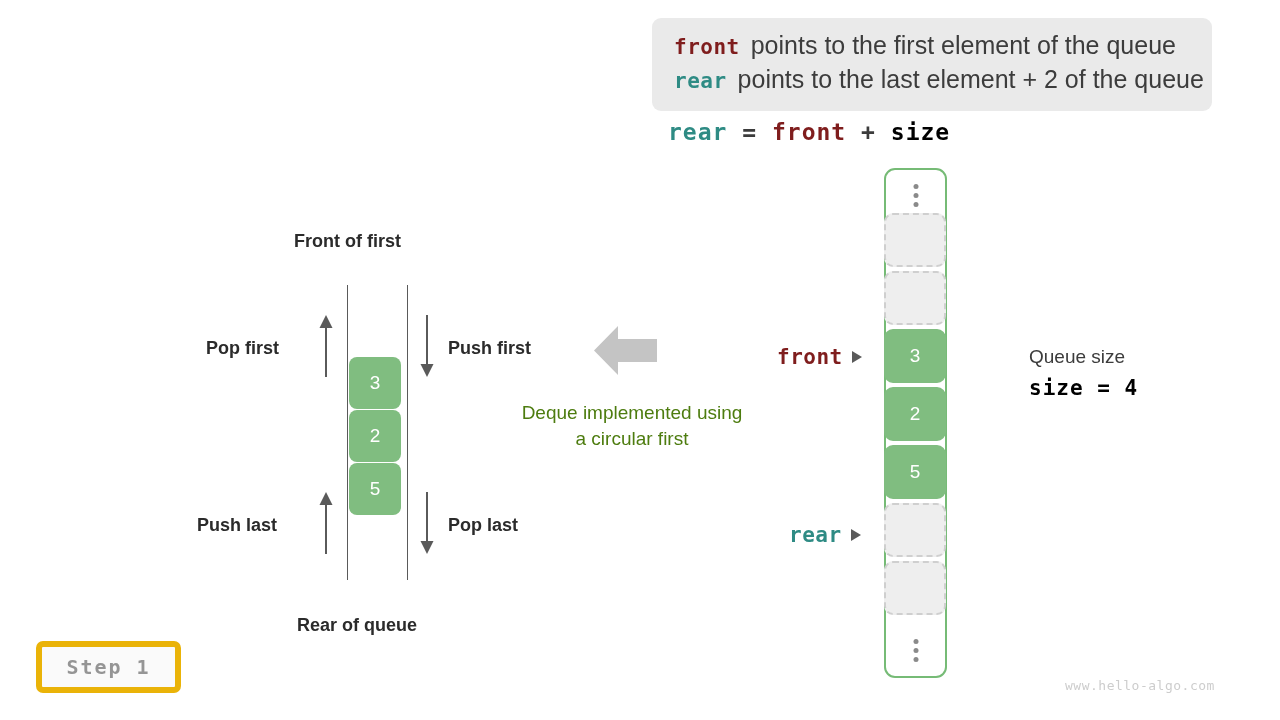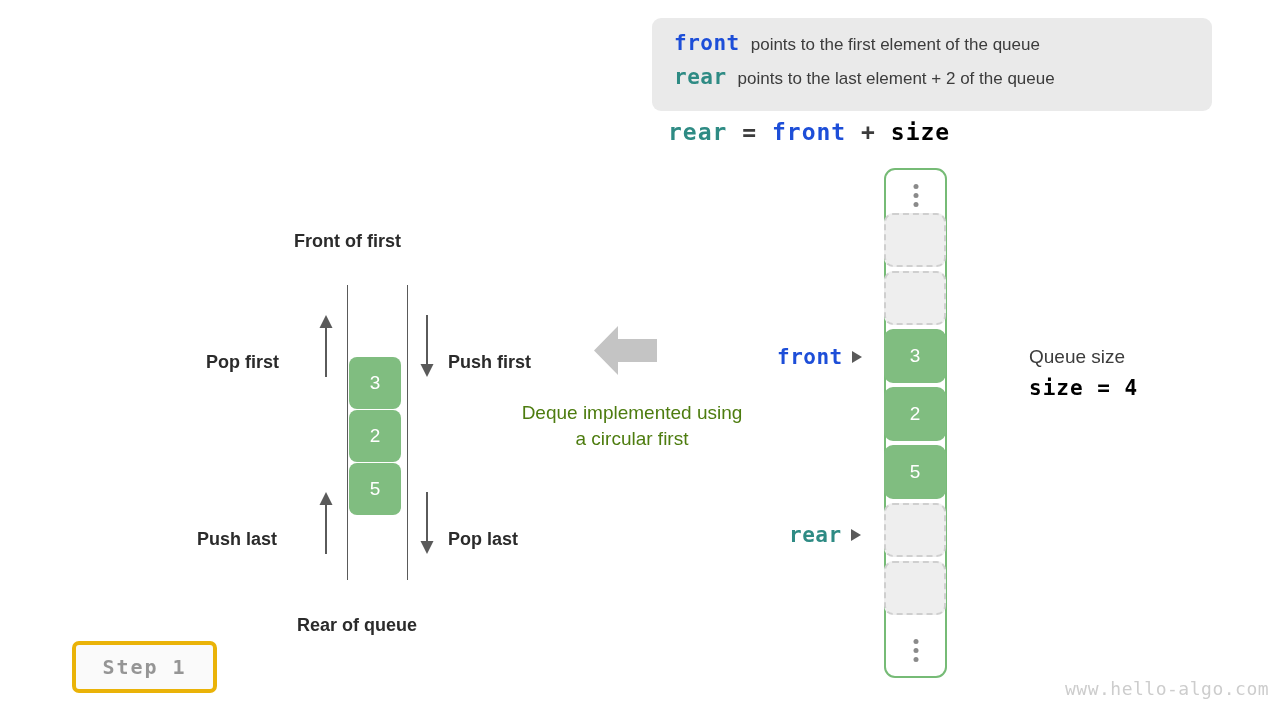--- a/index.html
+++ b/index.html
@@ -33,29 +33,29 @@
   .legend-line {
     display: flex;
     align-items: baseline;
     height: 34px;
     white-space: nowrap;
   }
   .mono {
     font-family: "DejaVu Sans Mono", "Liberation Mono", monospace;
     font-weight: bold;
   }
-  .kw-front { color: #1d4ed8; }
+  .kw-front { color: #7f1d1d; }
   .kw-rear  { color: #2e8b84; }
   .kw-size  { color: #000000; }
   .legend-kw {
     font-size: 21px;
     letter-spacing: 0.5px;
   }
   .legend-txt {
-    font-size: 17px;
+    font-size: 25px;
     color: #3c3c3c;
     margin-left: 11px;
   }
 
   
   .equation {
     position: absolute;
     left: 668px;
     top: 119px;
     font-size: 23px;
@@ -110,21 +110,20 @@
     align-items: center;
     justify-content: center;
   }
 
   .op-label {
     position: absolute;
     font-size: 18px;
     font-weight: bold;
     color: #2b2b2b;
     white-space: nowrap;
-    margin-top: 14px;
   }
   .lbl-pop-first  { left: 206px; top: 338px; }
   .lbl-push-first { left: 448px; top: 338px; }
   .lbl-push-last  { left: 197px; top: 515px; }
   .lbl-pop-last   { left: 448px; top: 515px; }
 
   .varrow { position: absolute; }
 
   .center-note {
     position: absolute;
@@ -238,38 +237,37 @@
     text-align: right;
   }
 
   
   .step-badge {
     position: absolute;
     left: 36px;
     top: 641px;
     width: 145px;
     height: 52px;
-    border: 4px solid #eab308;
+    border: 6px solid #eab308;
     border-radius: 7px;
     background: #fafafa;
     display: flex;
     align-items: center;
     justify-content: center;
     font-size: 20px;
     letter-spacing: 2px;
     color: #959595;
     box-sizing: border-box;
-    margin-left: 36px;
   }
   .watermark {
     position: absolute;
     left: 1065px;
     top: 678px;
     font-family: "DejaVu Sans Mono", "Liberation Mono", monospace;
-    font-size: 18px;
+    font-size: 13px;
     color: #cdcdcd;
     letter-spacing: 0.5px;
   }
 </style>
 </head>
 <body>
 
 <div id="canvas">
 
   <div class="legend-box">

